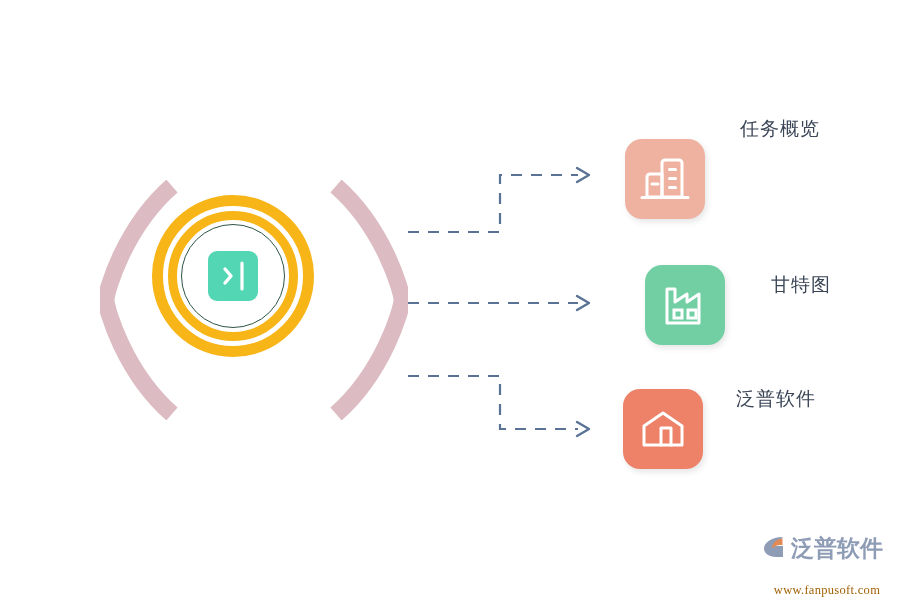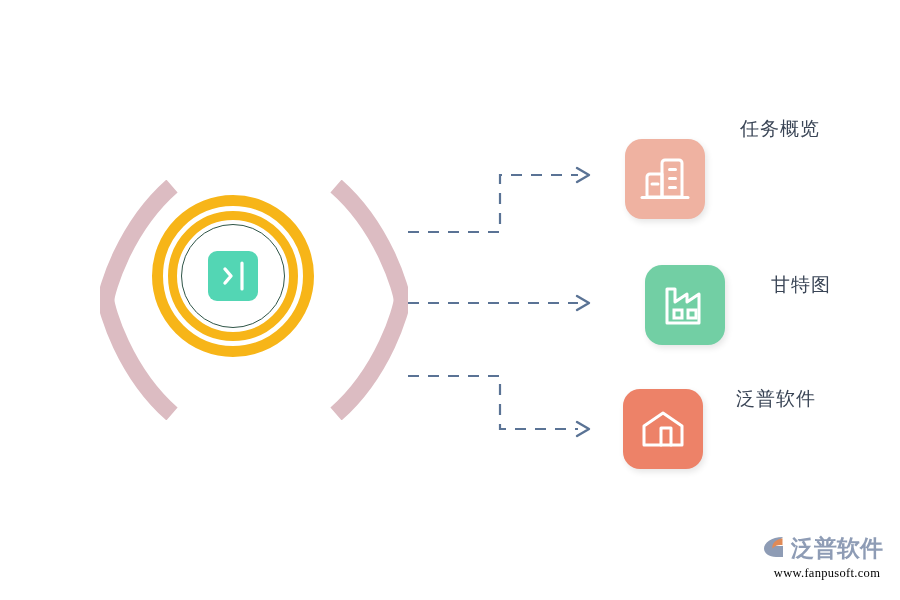--- a/index.html
+++ b/index.html
@@ -122,24 +122,24 @@
   }
   .wm-name {
     font-size: 23px;
     font-weight: bold;
     color: #8E9CB5;
     font-family: "Liberation Sans", "DejaVu Sans", sans-serif;
     letter-spacing: 0px;
   }
   .wm-url {
     font-size: 12.5px;
-    color: #000000;
+    color: #a16207;
     font-family: "Liberation Serif", "DejaVu Serif", serif;
     letter-spacing: 0.3px;
-    margin-top: 2px;
+    margin-top: 19px;
     text-align: center;
     width: 130px;
   }
 </style>
 </head>
 <body>
 
 <div id="canvas">
 
   <div id="emblem">

